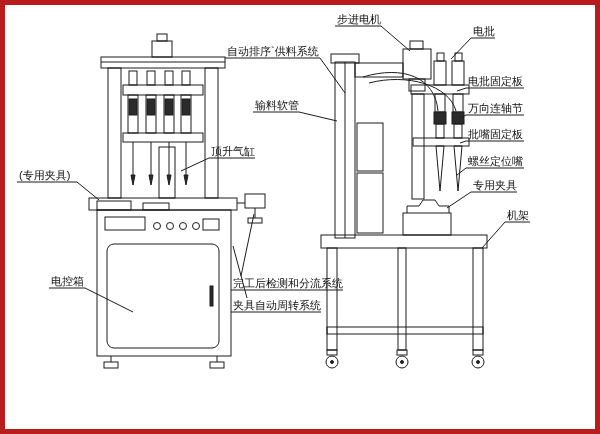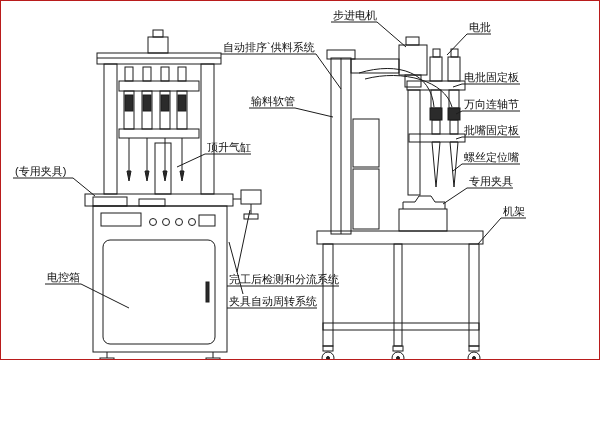--- a/index.html
+++ b/index.html
@@ -1,18 +1,18 @@
 <!DOCTYPE html>
 <html><head>
 <meta charset="utf-8">
 <style>
   html,body{margin:0;padding:0;background:#fff;}
   #stage{
-    position:relative;width:600px;height:360px;background:#ffffff;
-    border:1px solid #b91c1c;box-sizing:border-box;overflow:hidden;
+    position:relative;width:600px;height:434px;background:#ffffff;
+    border:5px solid #b91c1c;box-sizing:border-box;overflow:hidden;
     font-family:"Liberation Sans", sans-serif;
   }
   svg{position:absolute;left:0;top:0;}
   .ln{stroke:#1c1c1c;stroke-width:1;fill:none;}
   .fillw{fill:#ffffff;}
   .dark{fill:#2b2b2b;stroke:#1c1c1c;stroke-width:1;}
   .ldr{stroke:#1c1c1c;stroke-width:1;fill:none;}
   text.lbl{font-family:"Liberation Sans", sans-serif;font-size:11px;fill:#111;stroke:none;}
 </style>
 </head>

